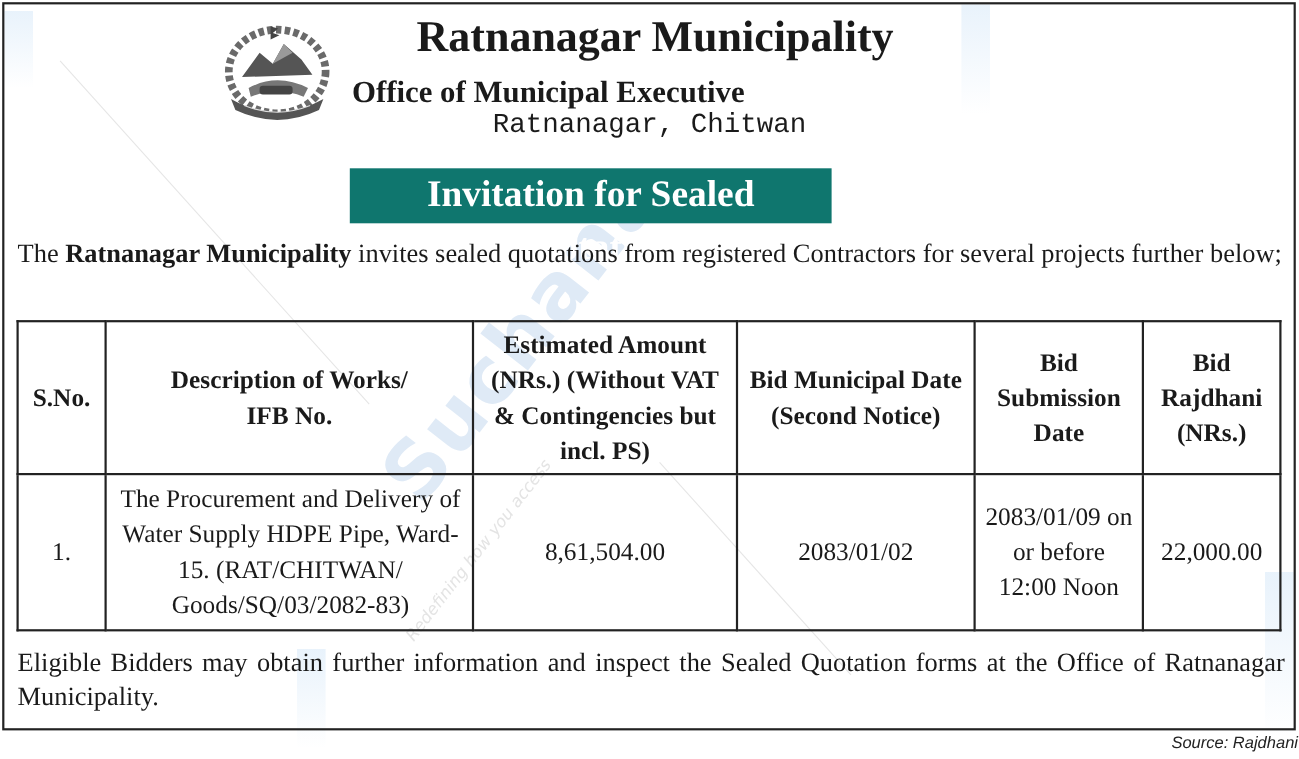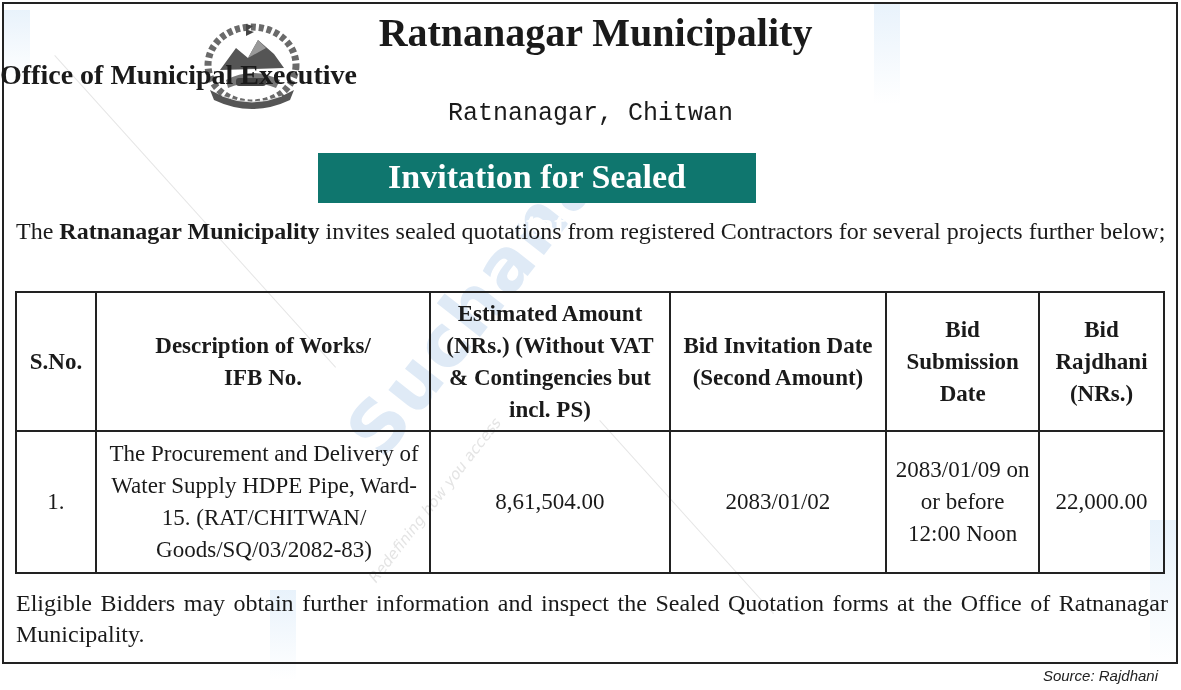--- a/index.html
+++ b/index.html
@@ -14,21 +14,21 @@
   .wm-sub { position: absolute; left: 365px; top: 575px; transform: rotate(-52deg); transform-origin: 0 0;
             font-family: "DejaVu Sans", sans-serif; font-style: italic; font-size: 15px; color: #e4e4e4; }
 
   .frame { position: absolute; left: 2px; top: 2px; width: 1172px; height: 658px;
            border: 2px solid #222; z-index: 1; }
 
   .emblem { position: absolute; left: 196px; top: 18px; width: 112px; height: 94px; }
 
   .hdr-title { position: absolute; left: 0; width: 1181px; top: 10px; text-align: center;
                font-weight: bold; font-size: 40px; line-height: 46px; padding-left: 10px; box-sizing: border-box; }
-  .hdr-sub { position: absolute; left: 0; width: 997px; top: 58px; 
+  .hdr-sub { position: absolute; left: 0; width: 997px; top: 68px; text-align: center;
              font-weight: bold; font-size: 28px; line-height: 34px; }
   .hdr-loc { position: absolute; left: 0; width: 1181px; top: 98px; text-align: center;
              font-size: 25px; line-height: 32px; font-family: Liberation Mono, monospace; }
 
   .banner { position: absolute; left: 318px; top: 153px; width: 438px; height: 50px;
             background: #0f766e; color: #fff; font-weight: bold; font-size: 34px;
             line-height: 48px; text-align: center; }
 
   .intro { position: absolute; left: 16px; top: 216px; width: 1152px; font-size: 24px; line-height: 31px;
            text-align: justify; }
@@ -36,21 +36,21 @@
   table.tender { position: absolute; left: 15px; top: 291px; width: 1150px; height: 283px;
                  border-collapse: collapse; z-index: 2; }
   table.tender th, table.tender td { border: 2px solid #222; text-align: center; vertical-align: middle; padding: 0 6px; }
   table.tender th { font-weight: bold; font-size: 23px; line-height: 32px; height: 137px; }
   table.tender td { font-size: 23px; line-height: 32px; height: 140px; }
   td.desc { text-align: center; padding-left: 8px !important; }
 
   .footer-note { position: absolute; left: 16px; top: 588px; width: 1152px; font-size: 24px; line-height: 31px;
                  text-align: justify; text-align-last: left; }
 
-  .source { position: absolute; right: 23px; top: 667px; font-family: "Liberation Sans", "DejaVu Sans", sans-serif;
+  .source { position: absolute; right: 1px; top: 667px; font-family: "Liberation Sans", "DejaVu Sans", sans-serif;
             font-style: italic; font-size: 15px; color: #222; }
   .content { position: relative; z-index: 2; }
 </style>
 </head>
 <body>
 
 <div class="watermark" style="left:0;top:0;width:1181px;height:690px;">
   <div class="wm-streak" style="left:4px;top:10px;height:70px;"></div>
   <div class="wm-streak" style="left:874px;top:4px;height:100px;"></div>
   <div class="wm-streak" style="left:270px;top:590px;height:90px;"></div>
@@ -90,21 +90,21 @@
         <col style="width:240px">
         <col style="width:217px">
         <col style="width:153px">
         <col style="width:125px">
     </colgroup>
     <thead>
       <tr>
         <th>S.No.</th>
         <th><span>Description of Works/</span><br><span>IFB No.</span></th>
         <th>Estimated Amount (NRs.) (Without VAT &amp; Contingencies but incl. PS)</th>
-        <th>Bid Invitation Date (Second Amount)</th>
+        <th>Bid Municipal Date (Second Notice)</th>
         <th>Bid Submission Date</th>
         <th>Bid Rajdhani (NRs.)</th>
       </tr>
     </thead>
     <tbody>
       <tr>
         <td>1.</td>
         <td class="desc">The Procurement and Delivery of Water Supply HDPE Pipe, Ward-15. (RAT/CHITWAN/ Goods/SQ/03/2082-83)</td>
         <td>8,61,504.00</td>
         <td>2083/01/02</td>

